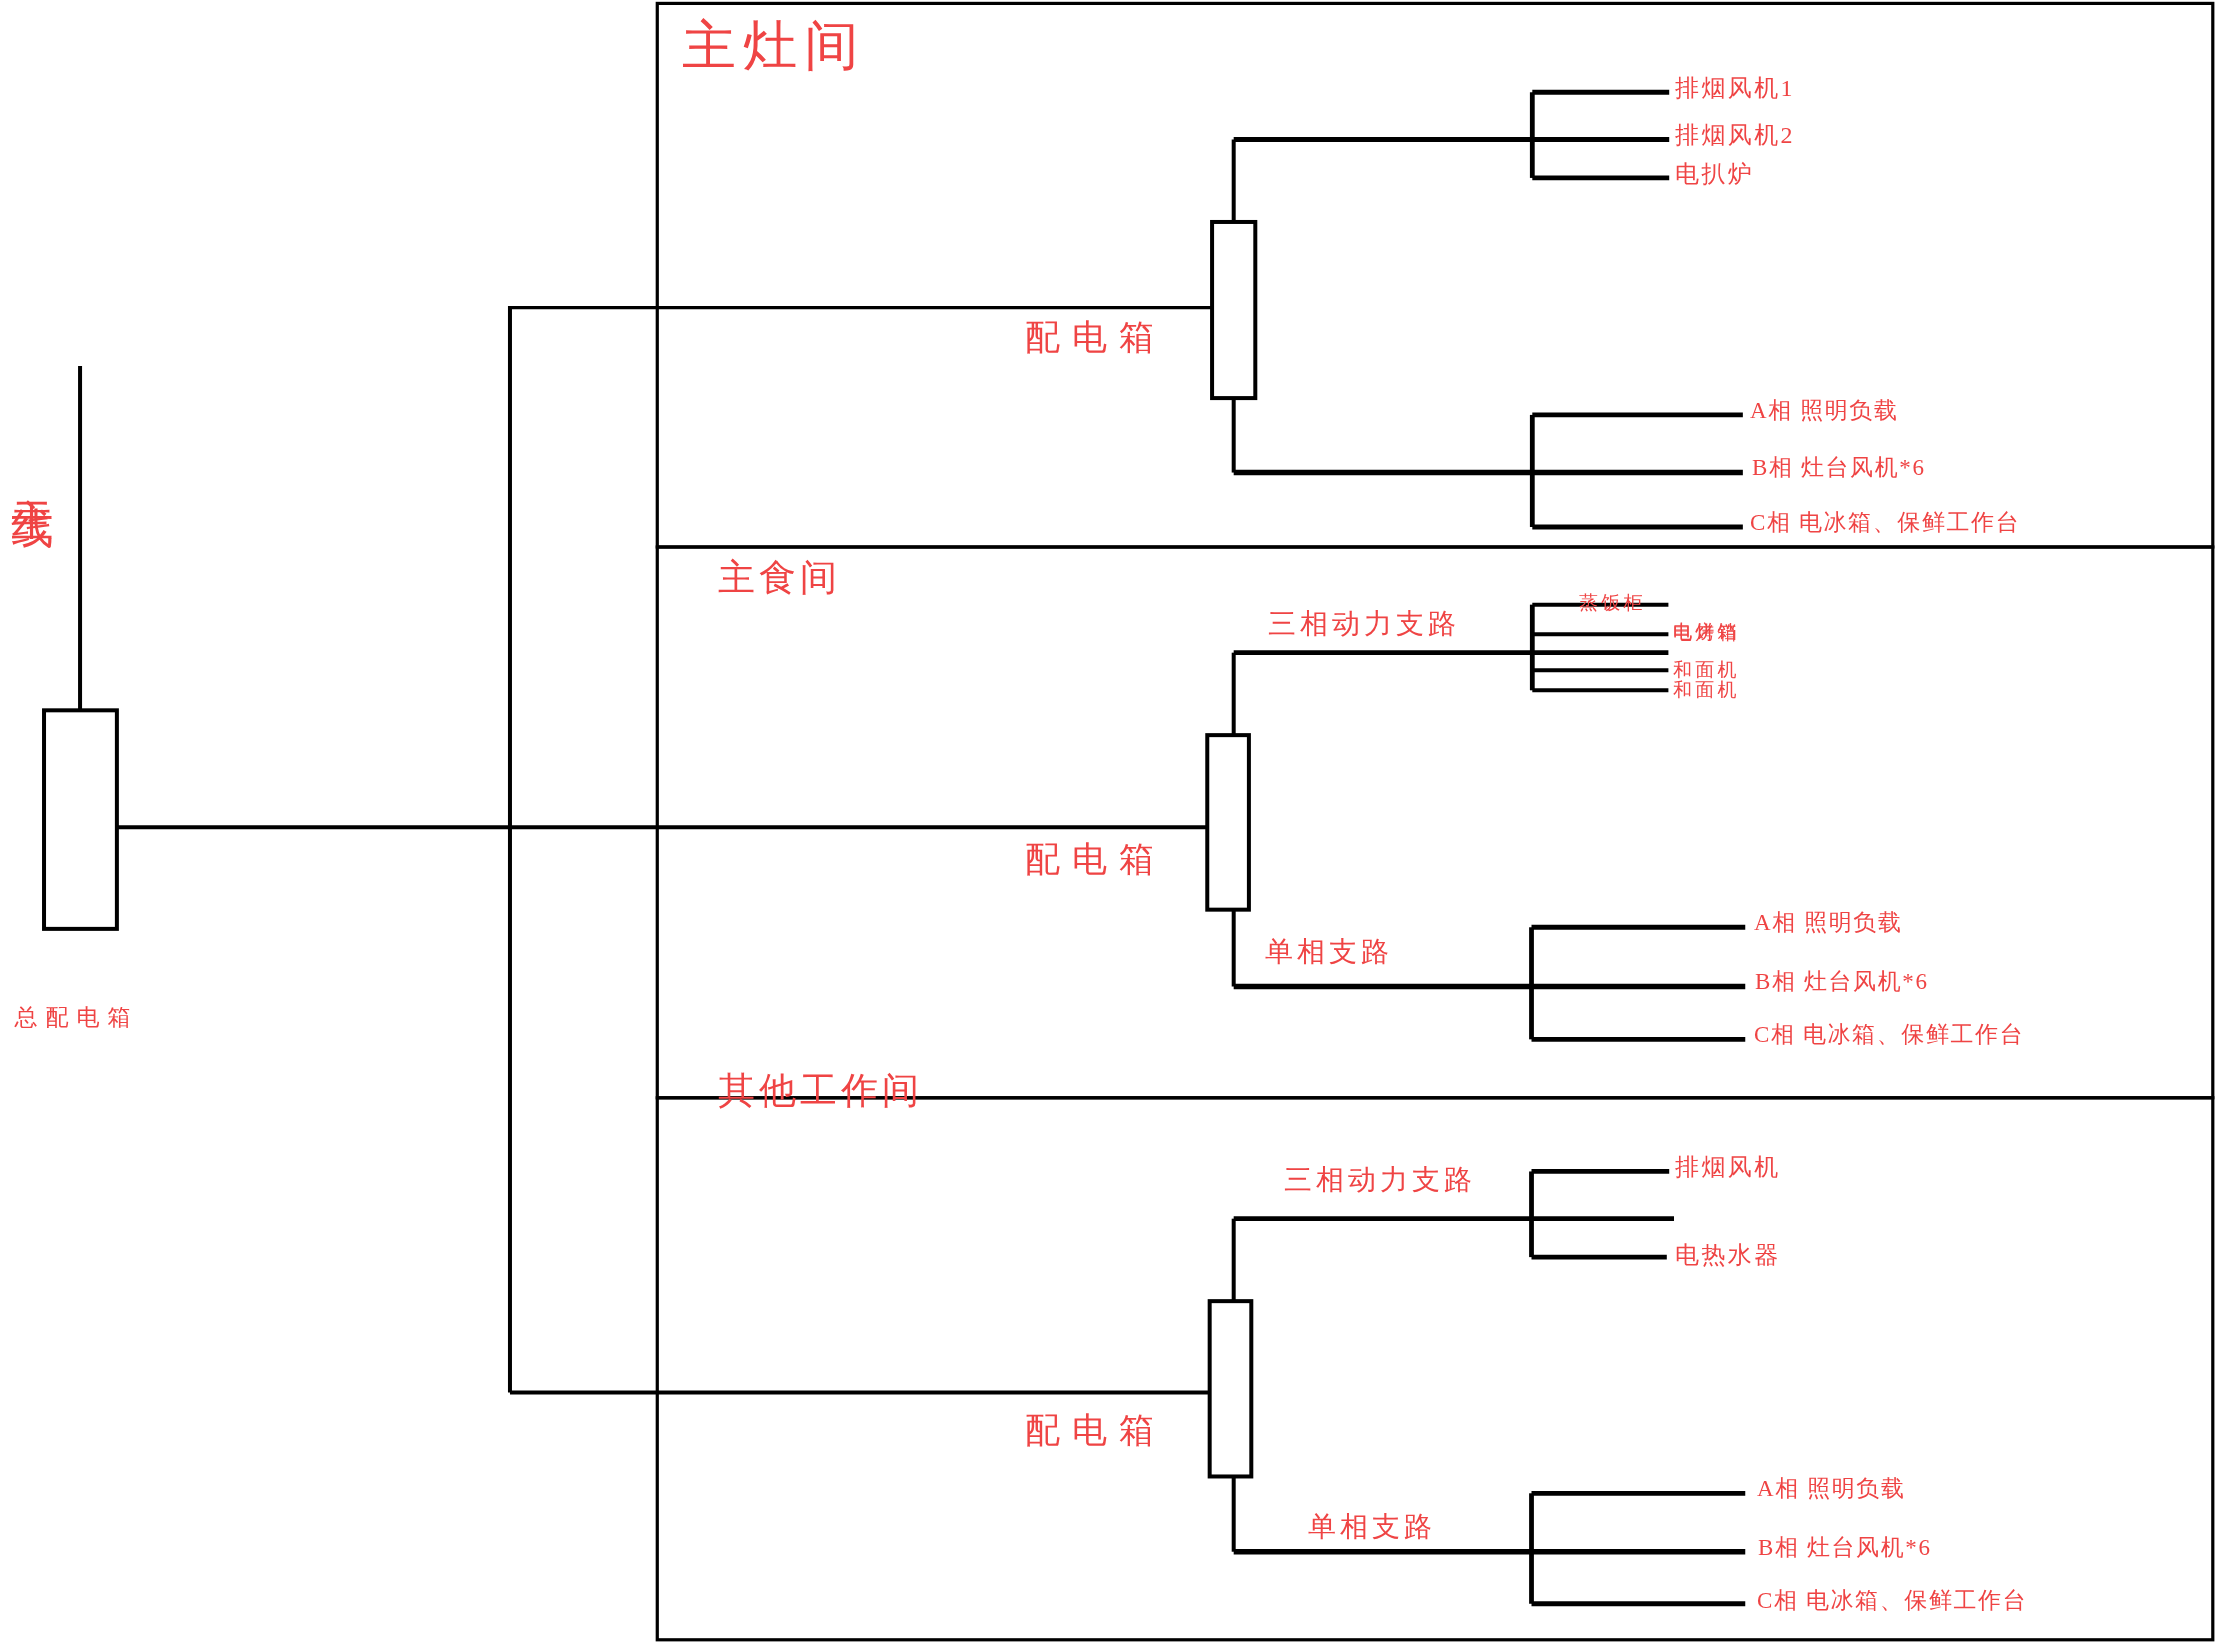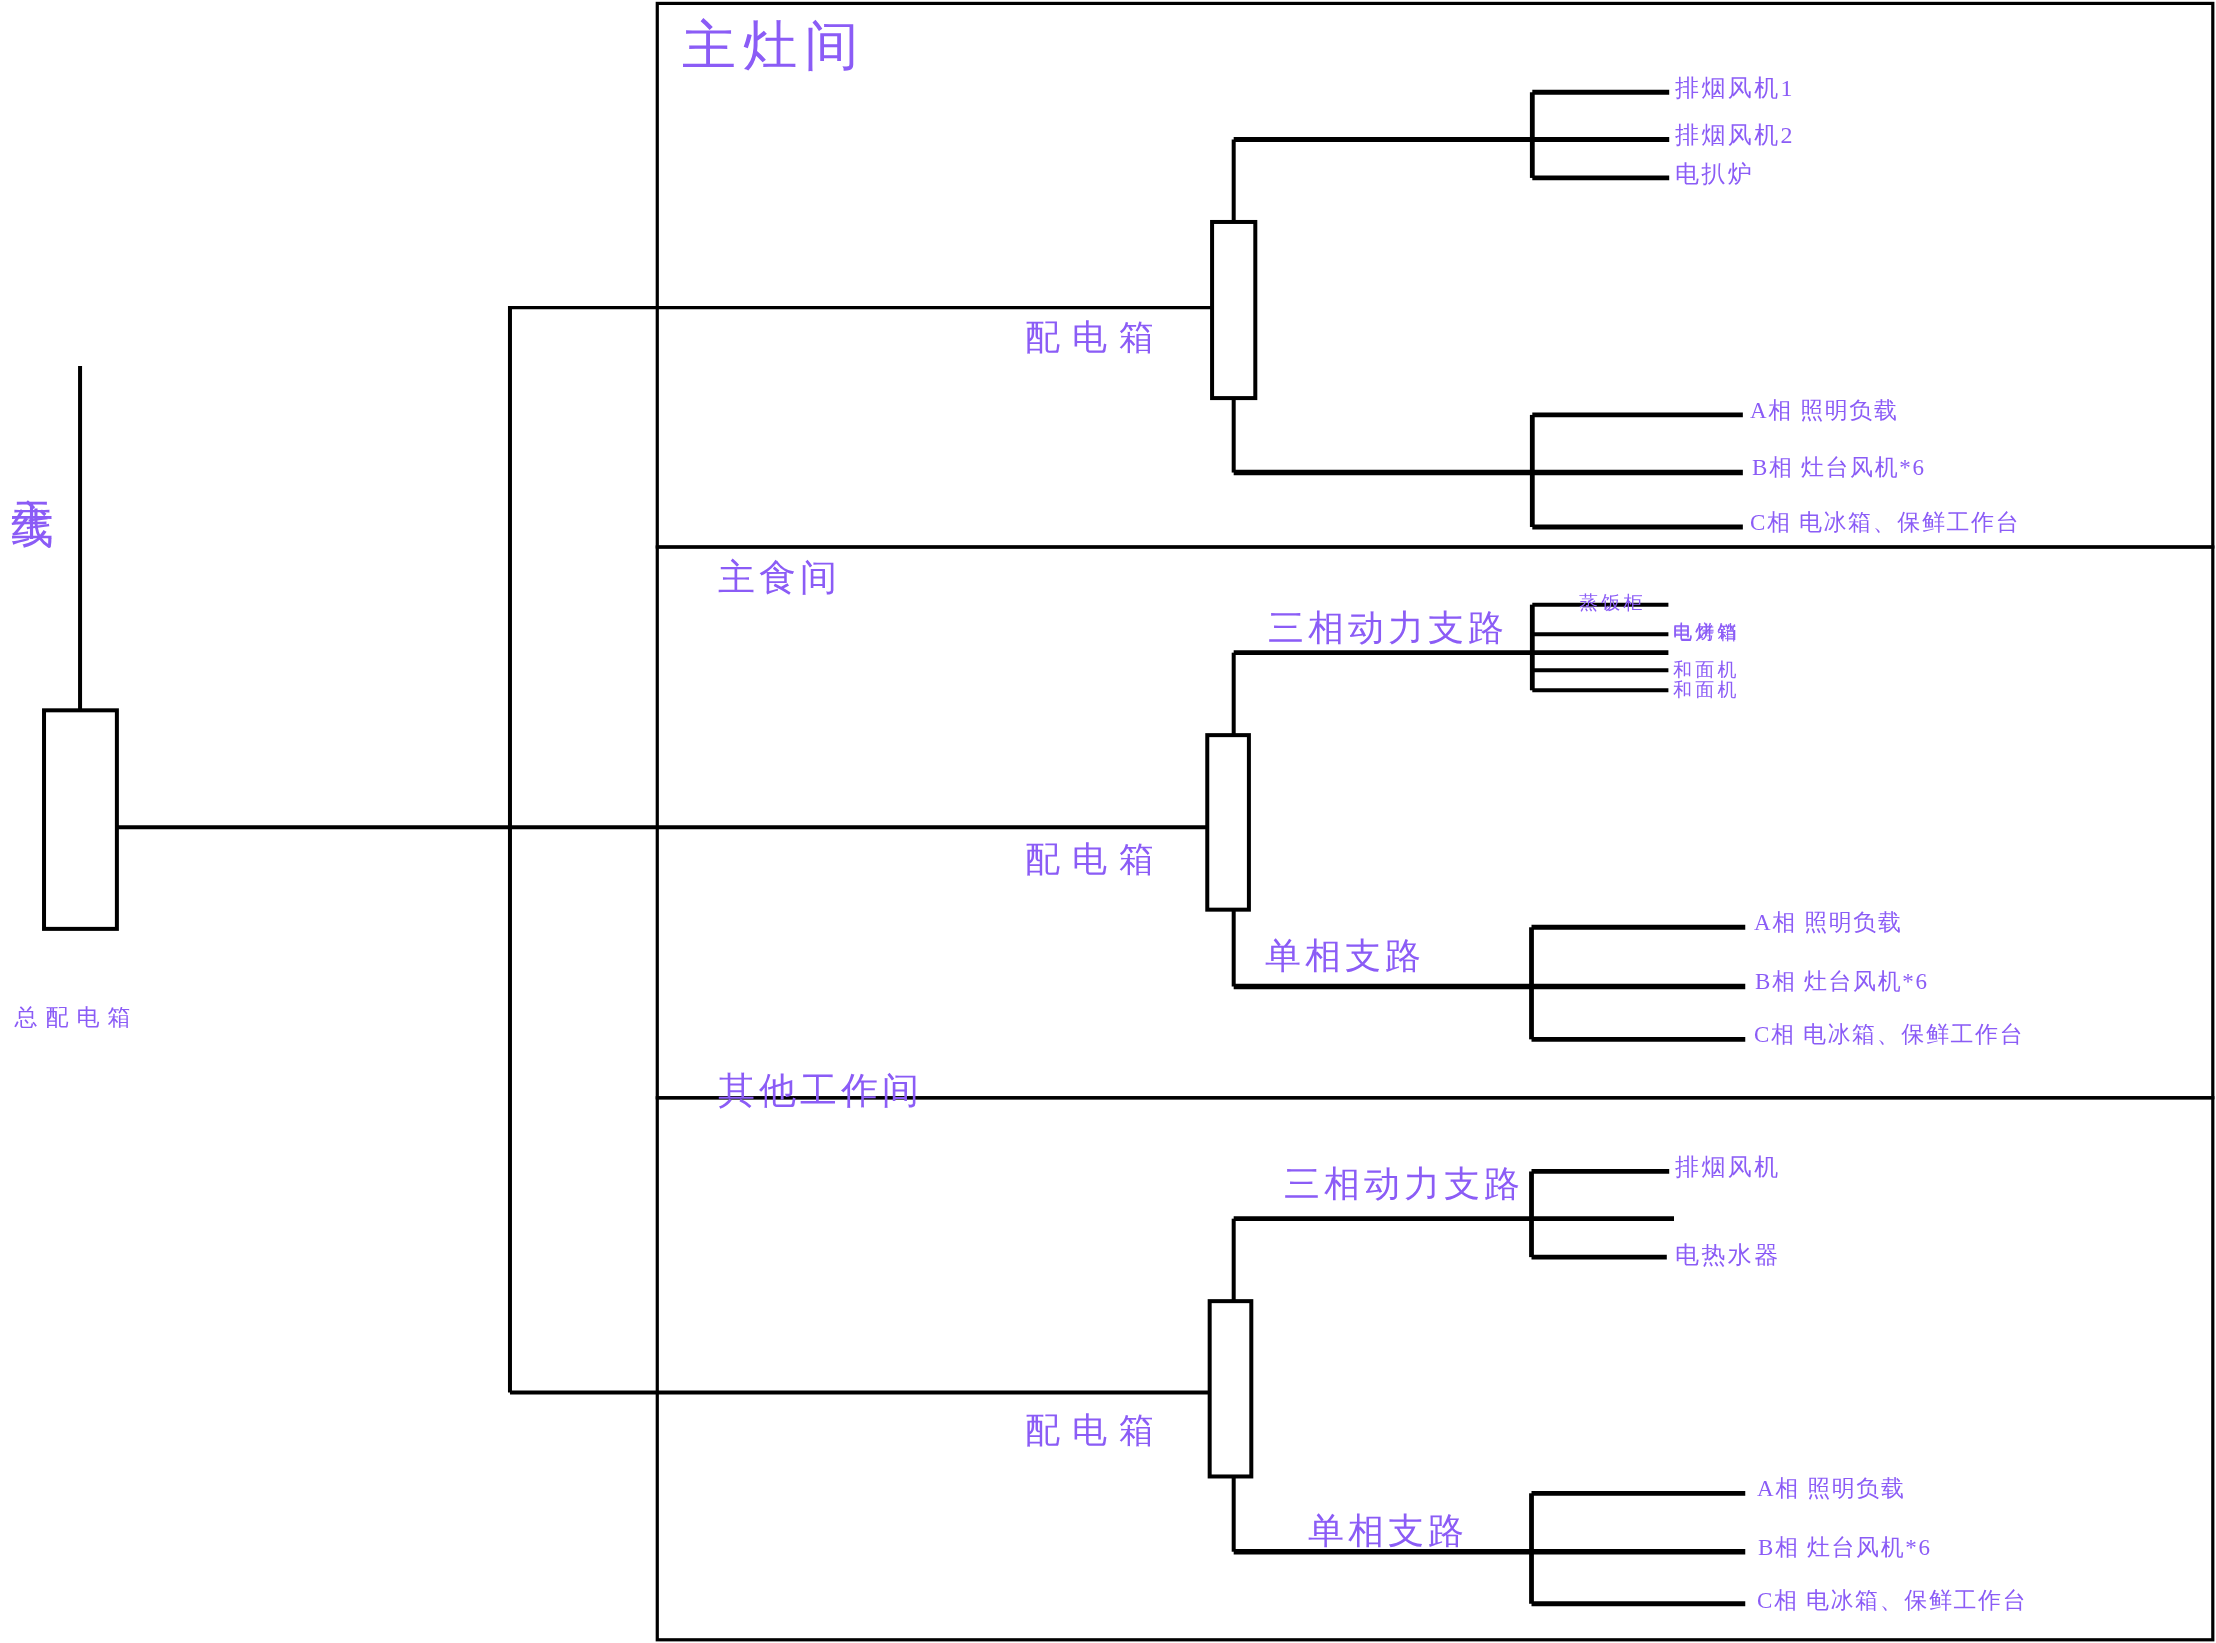--- a/index.html
+++ b/index.html
@@ -21,26 +21,26 @@
     height: 1644px;
   }
   #lines {
     position: absolute;
     left: 0; top: 0;
   }
   .lbl {
     position: absolute;
     white-space: nowrap;
     line-height: 1;
-    color: #8b5cf6;
+    color: #ef4444;
   }
   .title-xl   { font-size: 54px; letter-spacing: 7.2px; }
   .title-lg   { font-size: 37px; letter-spacing: 4px; margin-left: 36px; }
   .boxlabel   { font-size: 35px; letter-spacing: 12px; text-align: left; width: 181px; }
-  .branchlbl  { font-size: 36px; letter-spacing: 4px; }
+  .branchlbl  { font-size: 28px; letter-spacing: 4px; }
   .loadlbl    { font-size: 24px; letter-spacing: 2.4px; }
   .loadlbl-sm { font-size: 19px; letter-spacing: 3.2px; }
   .phaselbl   { font-size: 23px; letter-spacing: 1.6px; }
   .trunklbl   {
     font-size: 42px;
     writing-mode: vertical-rl;
     text-orientation: upright;
     letter-spacing: 4.8px;
   }
   .mainboxlbl { font-size: 23px; letter-spacing: 8px; margin-top: 48px; }

